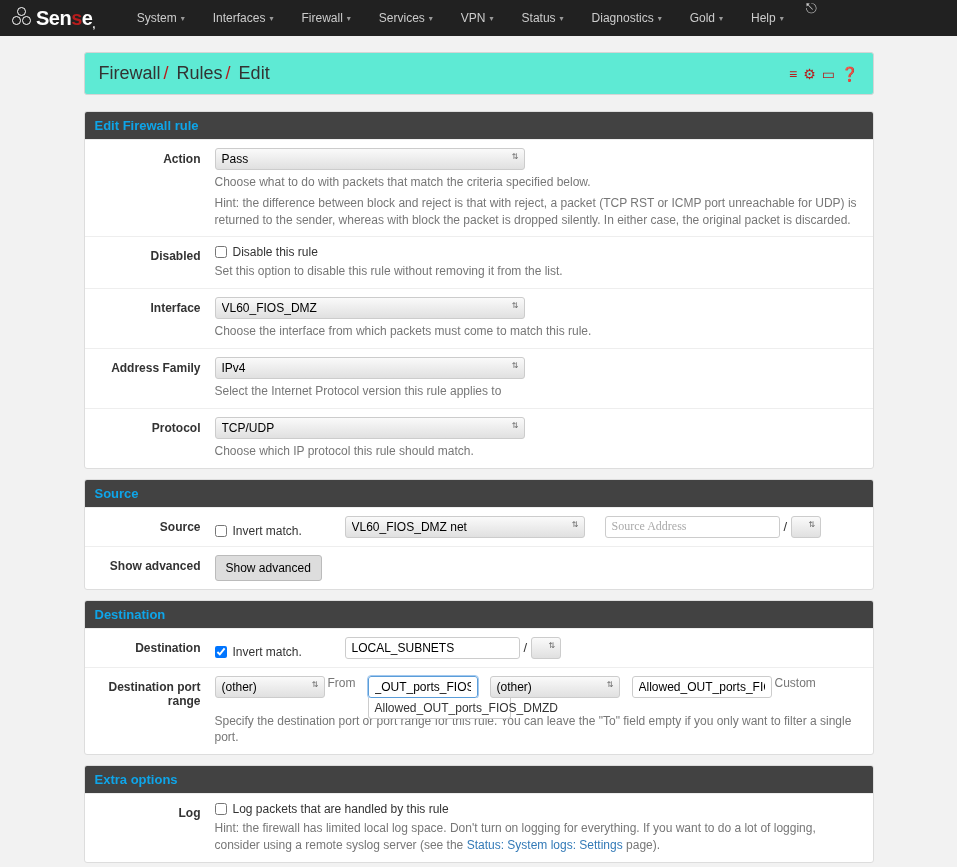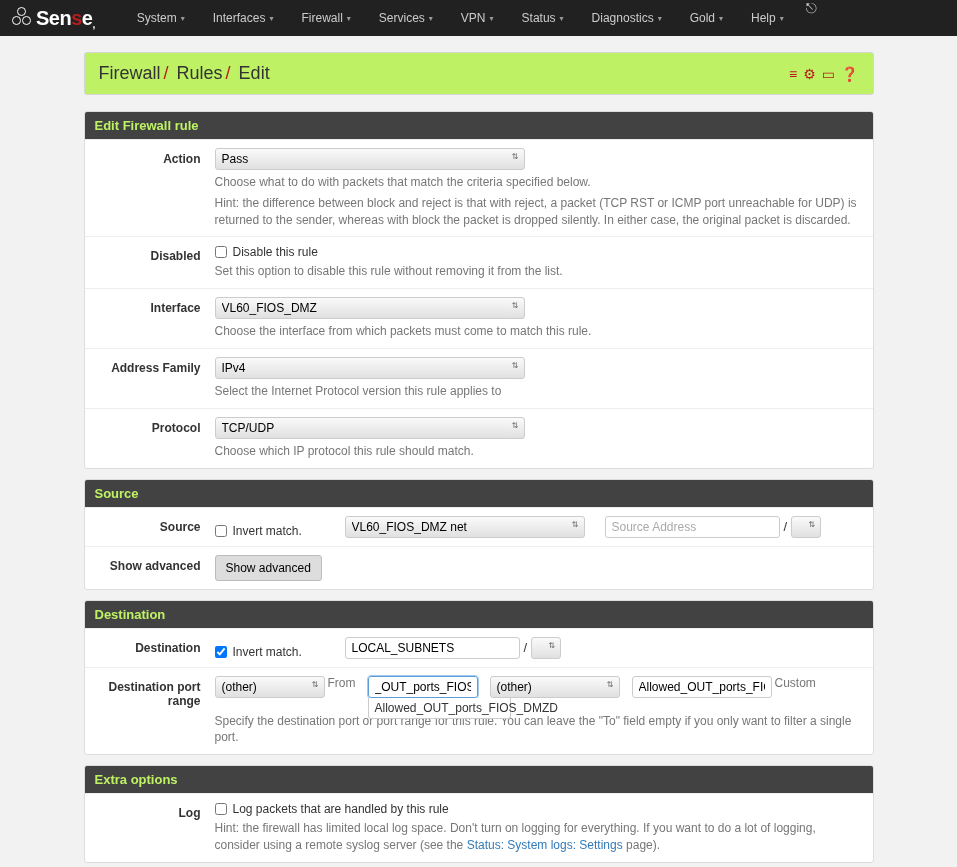--- a/index.html
+++ b/index.html
@@ -10,27 +10,27 @@
 .brand .orb::before { content: ''; position: absolute; width: 9px; height: 9px; border: 1.5px solid #fff; border-radius: 50%; left: 0; top: 9px; box-sizing: border-box; }
 .brand .orb::after { content: ''; position: absolute; width: 9px; height: 9px; border: 1.5px solid #fff; border-radius: 50%; left: 10px; top: 9px; box-sizing: border-box; }
 .brand .orb span { position: absolute; width: 9px; height: 9px; border: 1.5px solid #fff; border-radius: 50%; left: 5px; top: 0; box-sizing: border-box; }
 .brand-text { letter-spacing: -0.5px; }
 .brand-text .s2 { color: #b71c1c; }
 .navmenu { display: flex; gap: 0; }
 .navitem { color: #ccc; padding: 0 14px; font-size: 12px; display: flex; align-items: center; gap: 4px; cursor: pointer; height: 36px; }
 .caret { font-size: 8px; opacity: 0.7; }
 .logout { margin-left: 8px; color: #ccc; cursor: pointer; font-size: 14px; }
 .container { max-width: 790px; margin: 0 auto; padding: 16px 0 40px 0; }
-.breadcrumb-bar { background: #bef264; border: 1px solid #d5d5d5; border-radius: 3px; padding: 10px 14px; display: flex; justify-content: space-between; align-items: center; margin-bottom: 16px; }
+.breadcrumb-bar { background: #5eead4; border: 1px solid #d5d5d5; border-radius: 3px; padding: 10px 14px; display: flex; justify-content: space-between; align-items: center; margin-bottom: 16px; }
 .breadcrumb { font-size: 18px; color: #333; }
 .breadcrumb .sep { color: #b71c1c; padding: 0 3px; }
 .bc-actions { display: flex; gap: 6px; align-items: center; }
 .bc-actions span { color: #b71c1c; font-size: 14px; cursor: pointer; }
 .panel { background: #fff; border: 1px solid #ddd; border-radius: 3px; margin-bottom: 10px; overflow: hidden; }
-.panel-header { background: #424242; color: #bef264; padding: 6px 10px; font-weight: 600; font-size: 13px; }
+.panel-header { background: #424242; color: #0ea5e9; padding: 6px 10px; font-weight: 600; font-size: 13px; }
 .form-row { display: flex; padding: 8px 0; border-top: 1px solid #eee; }
 .form-row:first-child { border-top: none; }
 .form-label { width: 130px; text-align: right; padding-right: 14px; font-weight: 600; font-size: 12px; color: #333; padding-top: 4px; flex-shrink: 0; }
 .form-ctrl { flex: 1; padding-right: 14px; }
 .form-ctrl select, .form-ctrl input[type=text] { font-size: 12px; padding: 3px 6px; border: 1px solid #ccc; border-radius: 3px; background: #eee; height: 22px; box-sizing: border-box; }
 .form-ctrl select { -webkit-appearance: none; appearance: none; background-image: linear-gradient(#fafafa,#e0e0e0); padding-right: 8px; position: relative; }
 .select-wrap { position: relative; display: inline-block; }
 .select-wrap::after { content: '⇅'; position: absolute; right: 6px; top: 4px; font-size: 8px; color: #666; pointer-events: none; }
 .wide { width: 310px; }
 .mid { width: 240px; }
@@ -172,21 +172,21 @@
     <div class="form-row">
       <div class="form-label">Source</div>
       <div class="form-ctrl">
         <div class="inline-group">
           <label class="checkbox-line" style="width:110px">
               <input type="checkbox" style=""> 
               <span>Invert match.</span>
             </label>
           <span class="select-wrap"><select class="mid"><option>VL60_FIOS_DMZ net</option></select></span>
           <div style="display:flex;gap:4px;align-items:center">
-            <input type="text" class="light" style="width: 175px;" placeholder="Source Address">
+            <input type="text" class="light" style="width: 175px; font-family: Liberation Serif, serif;" placeholder="Source Address">
             <span>/</span>
             <span class="select-wrap"><select class="xsmall"><option></option></select></span>
           </div>
         </div>
       </div>
     </div>
 
     <div class="form-row">
       <div class="form-label">Show advanced</div>
       <div class="form-ctrl">

